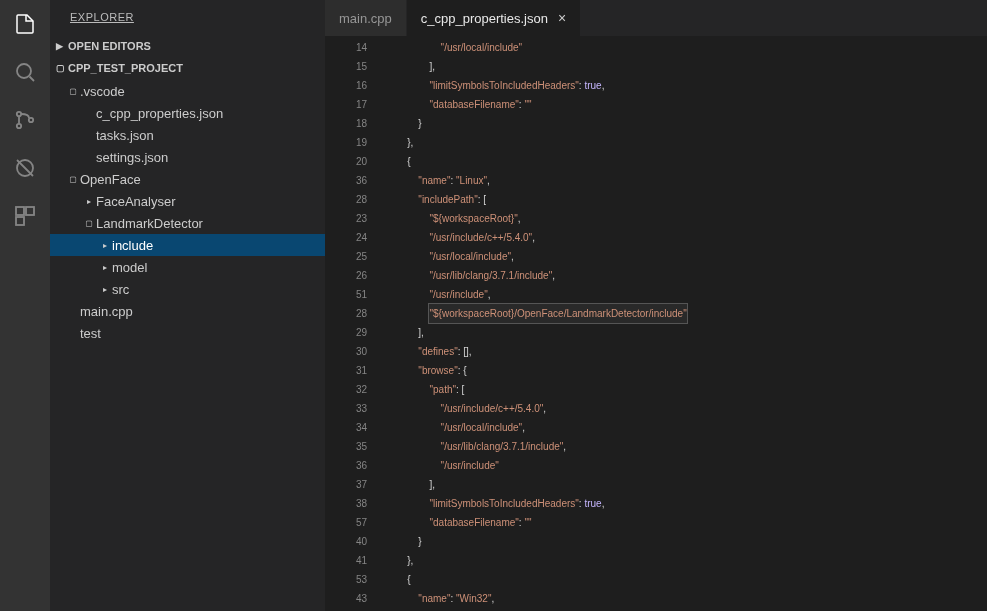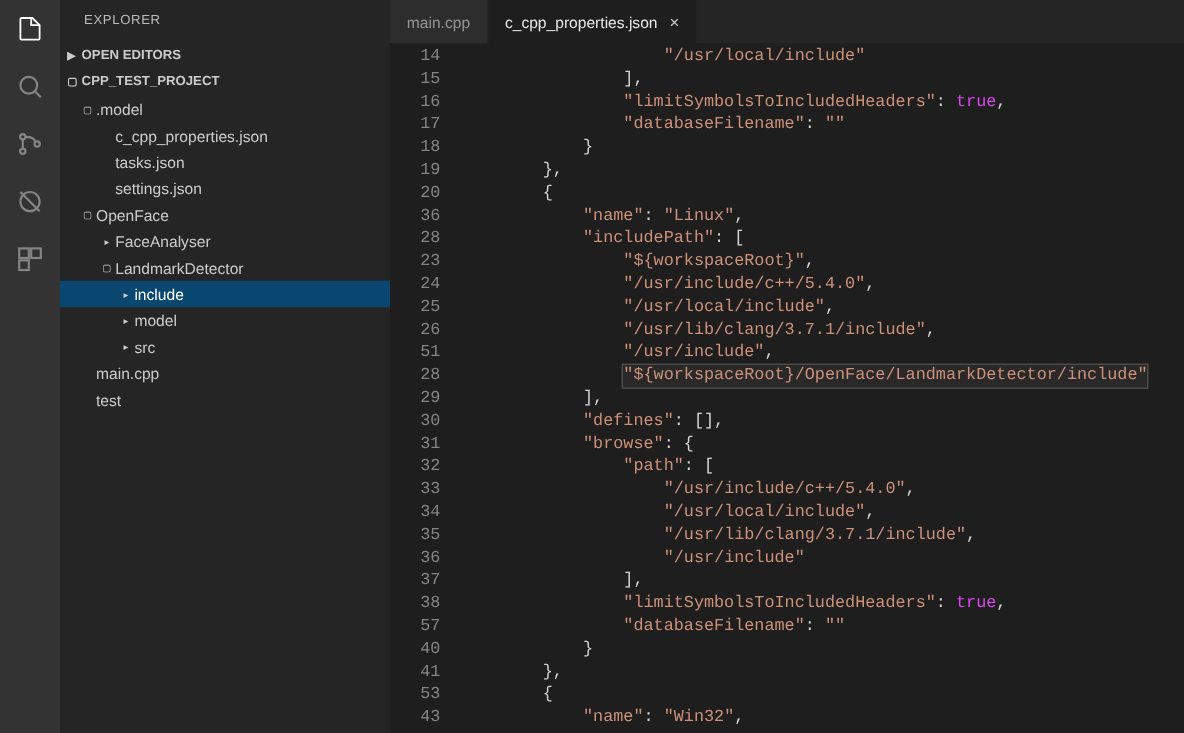--- a/index.html
+++ b/index.html
@@ -1,42 +1,42 @@
 <!DOCTYPE html>
 <html><head>
 <meta charset="utf-8">
 <style>
 * { margin:0; padding:0; box-sizing:border-box; }
 body { font-family: "Segoe UI", Arial, sans-serif; font-size:13px; background:#1e1e1e; color:#ccc; width:987px; height:611px; overflow:hidden; display:flex; }
 .activity-bar { width:50px; background:#333333; display:flex; flex-direction:column; align-items:center; padding-top:10px; gap:20px; }
 .activity-bar .aicon { width:28px; height:28px; display:flex; align-items:center; justify-content:center; color:#858585; cursor:pointer; }
 .activity-bar .aicon.active { color:#fff; }
 .sidebar { width:275px; background:#252526; display:flex; flex-direction:column; }
-.sidebar-title { height:35px; line-height:35px; padding-left:20px; font-size:11px; color:#bbb; letter-spacing:0.5px; }
+.sidebar-title { height:35px; line-height:35px; padding-left:20px; font-size:11px; color:#bbb; letter-spacing:0.5px;text-decoration:underline; }
 .section-hdr { height:22px; display:flex; align-items:center; padding-left:6px; font-size:11px; color:#ccc; font-weight:bold; cursor:pointer; }
 .section-hdr .chev { width:12px; font-size:9px; }
 .tree { padding-top:1px; }
 .tree-row { height:22px; display:flex; align-items:center; cursor:pointer; color:#ccc; }
 .tree-row .chev { width:10px; text-align:center; font-size:8px; color:#ccc; margin-right:2px; }
 .tree-row.selected { background:#094771; color:#fff; }
 .tree-row.d1 { padding-left:18px; }
 .tree-row.d2 { padding-left:34px; }
 .tree-row.d3 { padding-left:50px; }
 .editor-area { flex:1; display:flex; flex-direction:column; background:#1e1e1e; overflow:hidden; }
 .tabs { height:36px; display:flex; background:#252526; }
 .tab { display:flex; align-items:center; padding:0 14px; font-size:13px; color:#969696; background:#2d2d2d; cursor:pointer; border-right:1px solid #252526; }
 .tab.active { background:#1e1e1e; color:#e8e8e8; }
 .tab-close { margin-left:10px; font-size:14px; color:#ccc; }
-.code { flex:1; display:flex; font-family:Liberation Mono, monospace; font-size:14px; line-height:19px; overflow:hidden; }
+.code { flex:1; display:flex; font-family:Liberation Sans, sans-serif; font-size:10px; line-height:19px; overflow:hidden; }
 .gutter { width:60px; text-align:right; color:#858585; padding-right:18px; padding-top:2px; }
 .gutter div { height:19px; }
 .lines { flex:1; padding-top:2px; white-space:pre; color:#d4d4d4; position:relative; }
 .lines .row { height:19px; }
 .s  { color:#ce9178; }
-.k  { color:#d946ef; }
+.k  { color:#c4b5fd; }
 .p  { color:#d4d4d4; }
 .hl { color:#ce9178; background:rgba(120,120,120,0.12); outline:1px solid #555; display:inline-block; }
 svg { width:24px; height:24px; }
 </style>
 </head>
 <body>
 
 <div class="activity-bar">
   <div class="aicon active">
     <svg viewBox="0 0 24 24" fill="none" stroke="currentColor" stroke-width="1.5">
@@ -79,21 +79,21 @@
       <span class="chev">▶</span>
       <span>OPEN EDITORS</span>
     </div>
   <div class="section-hdr">
       <span class="chev">▢</span>
       <span>CPP_TEST_PROJECT</span>
     </div>
   <div class="tree">
     <div class="tree-row d1">
         <span class="chev">▢</span>
-        <span>.model</span>
+        <span>.vscode</span>
       </div>
     <div class="tree-row d2">
         <span class="chev"></span>
         <span>c_cpp_properties.json</span>
       </div>
     <div class="tree-row d2">
         <span class="chev"></span>
         <span>tasks.json</span>
       </div>
     <div class="tree-row d2">

